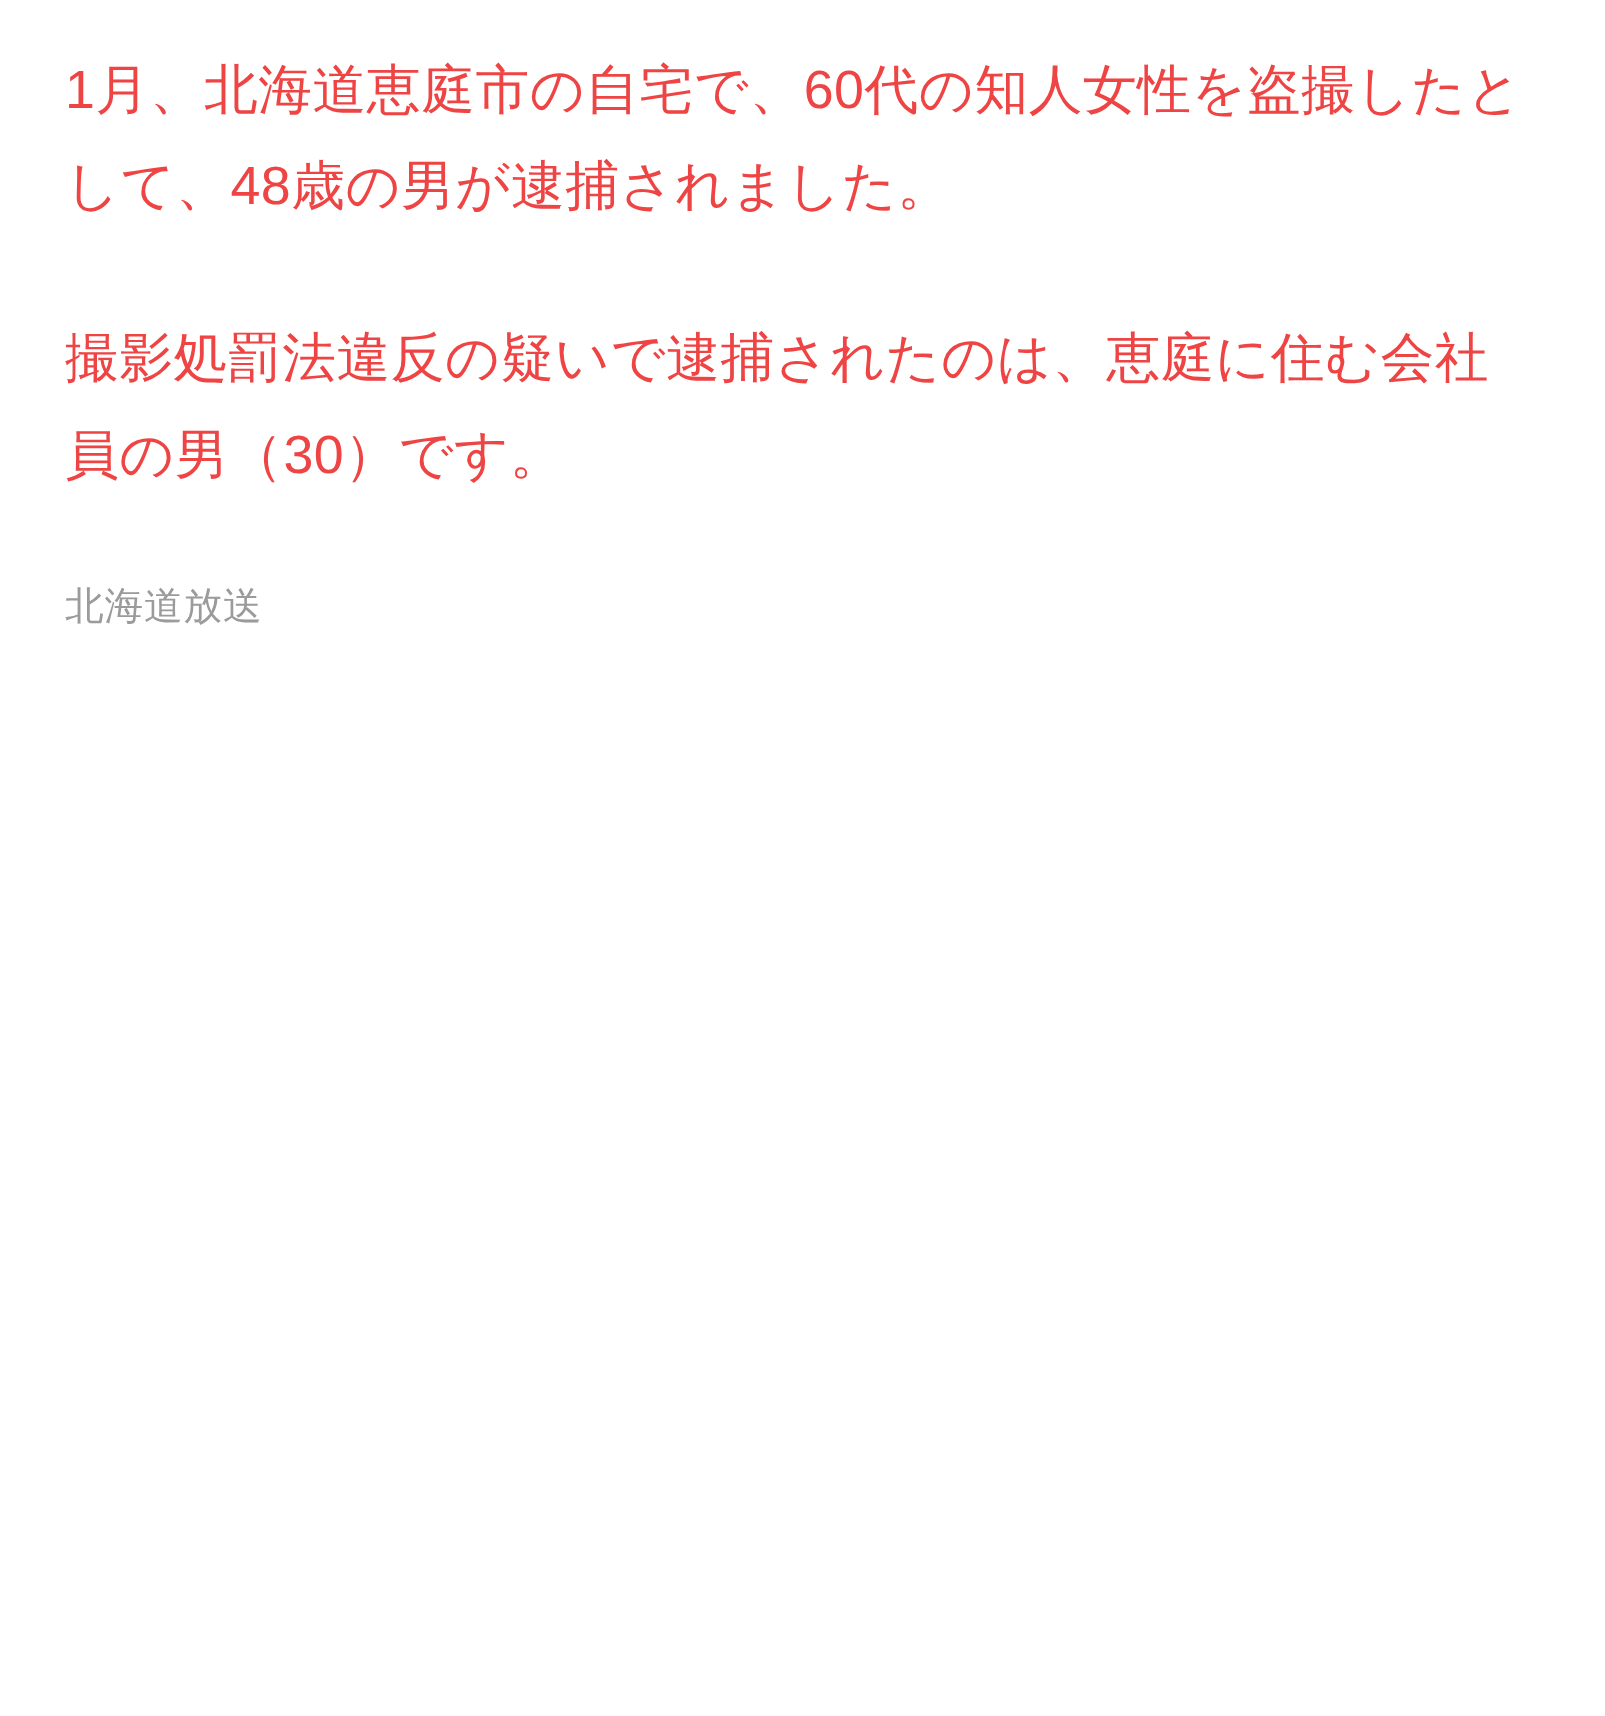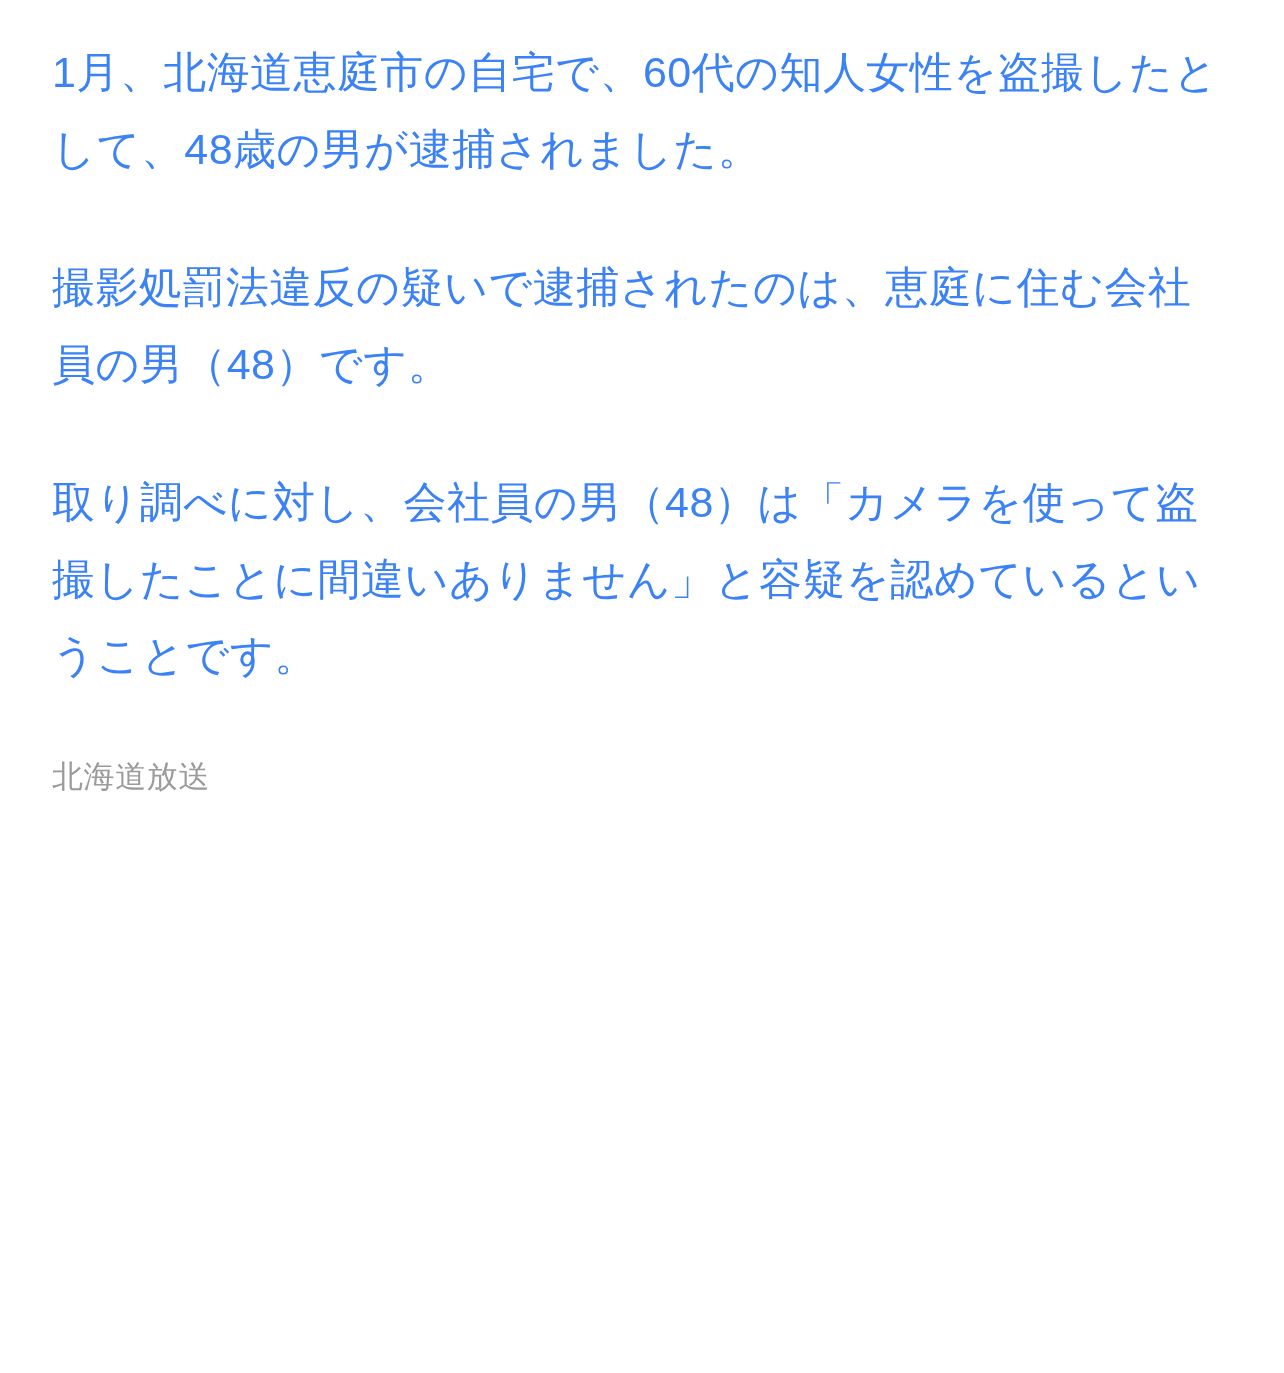--- a/index.html
+++ b/index.html
@@ -16,37 +16,36 @@
   }
   .article {
     box-sizing: border-box;
     padding: 34px 52px 0 52px;
   }
   .article p {
     margin: 0 0 62px 0;
     font-size: 43px;
     line-height: 1.78;
     letter-spacing: 0.01em;
-    color: #3b82f6;
+    color: #ef4444;
     font-weight: 400;
     text-align: left;
   }
   .article p:last-of-type {
     margin-bottom: 58px;
   }
   .credit {
     font-size: 31px;
     line-height: 1.6;
     color: #9b9b9b;
     letter-spacing: 0.02em;
     padding: 0 52px 40px 52px;
   }
 </style>
 </head>
 <body>
 
 <main class="article">
   <p>1月、北海道恵庭市の自宅で、60代の知人女性を盗撮したとして、48歳の男が逮捕されました。</p>
-  <p>撮影処罰法違反の疑いで逮捕されたのは、恵庭に住む会社員の男（48）です。</p>
-  <p>取り調べに対し、会社員の男（48）は「カメラを使って盗撮したことに間違いありません」と容疑を認めているということです。</p>
+  <p>撮影処罰法違反の疑いで逮捕されたのは、恵庭に住む会社員の男（30）です。</p>
 </main>
 
 <div class="credit">北海道放送</div>
 
 </body></html>

